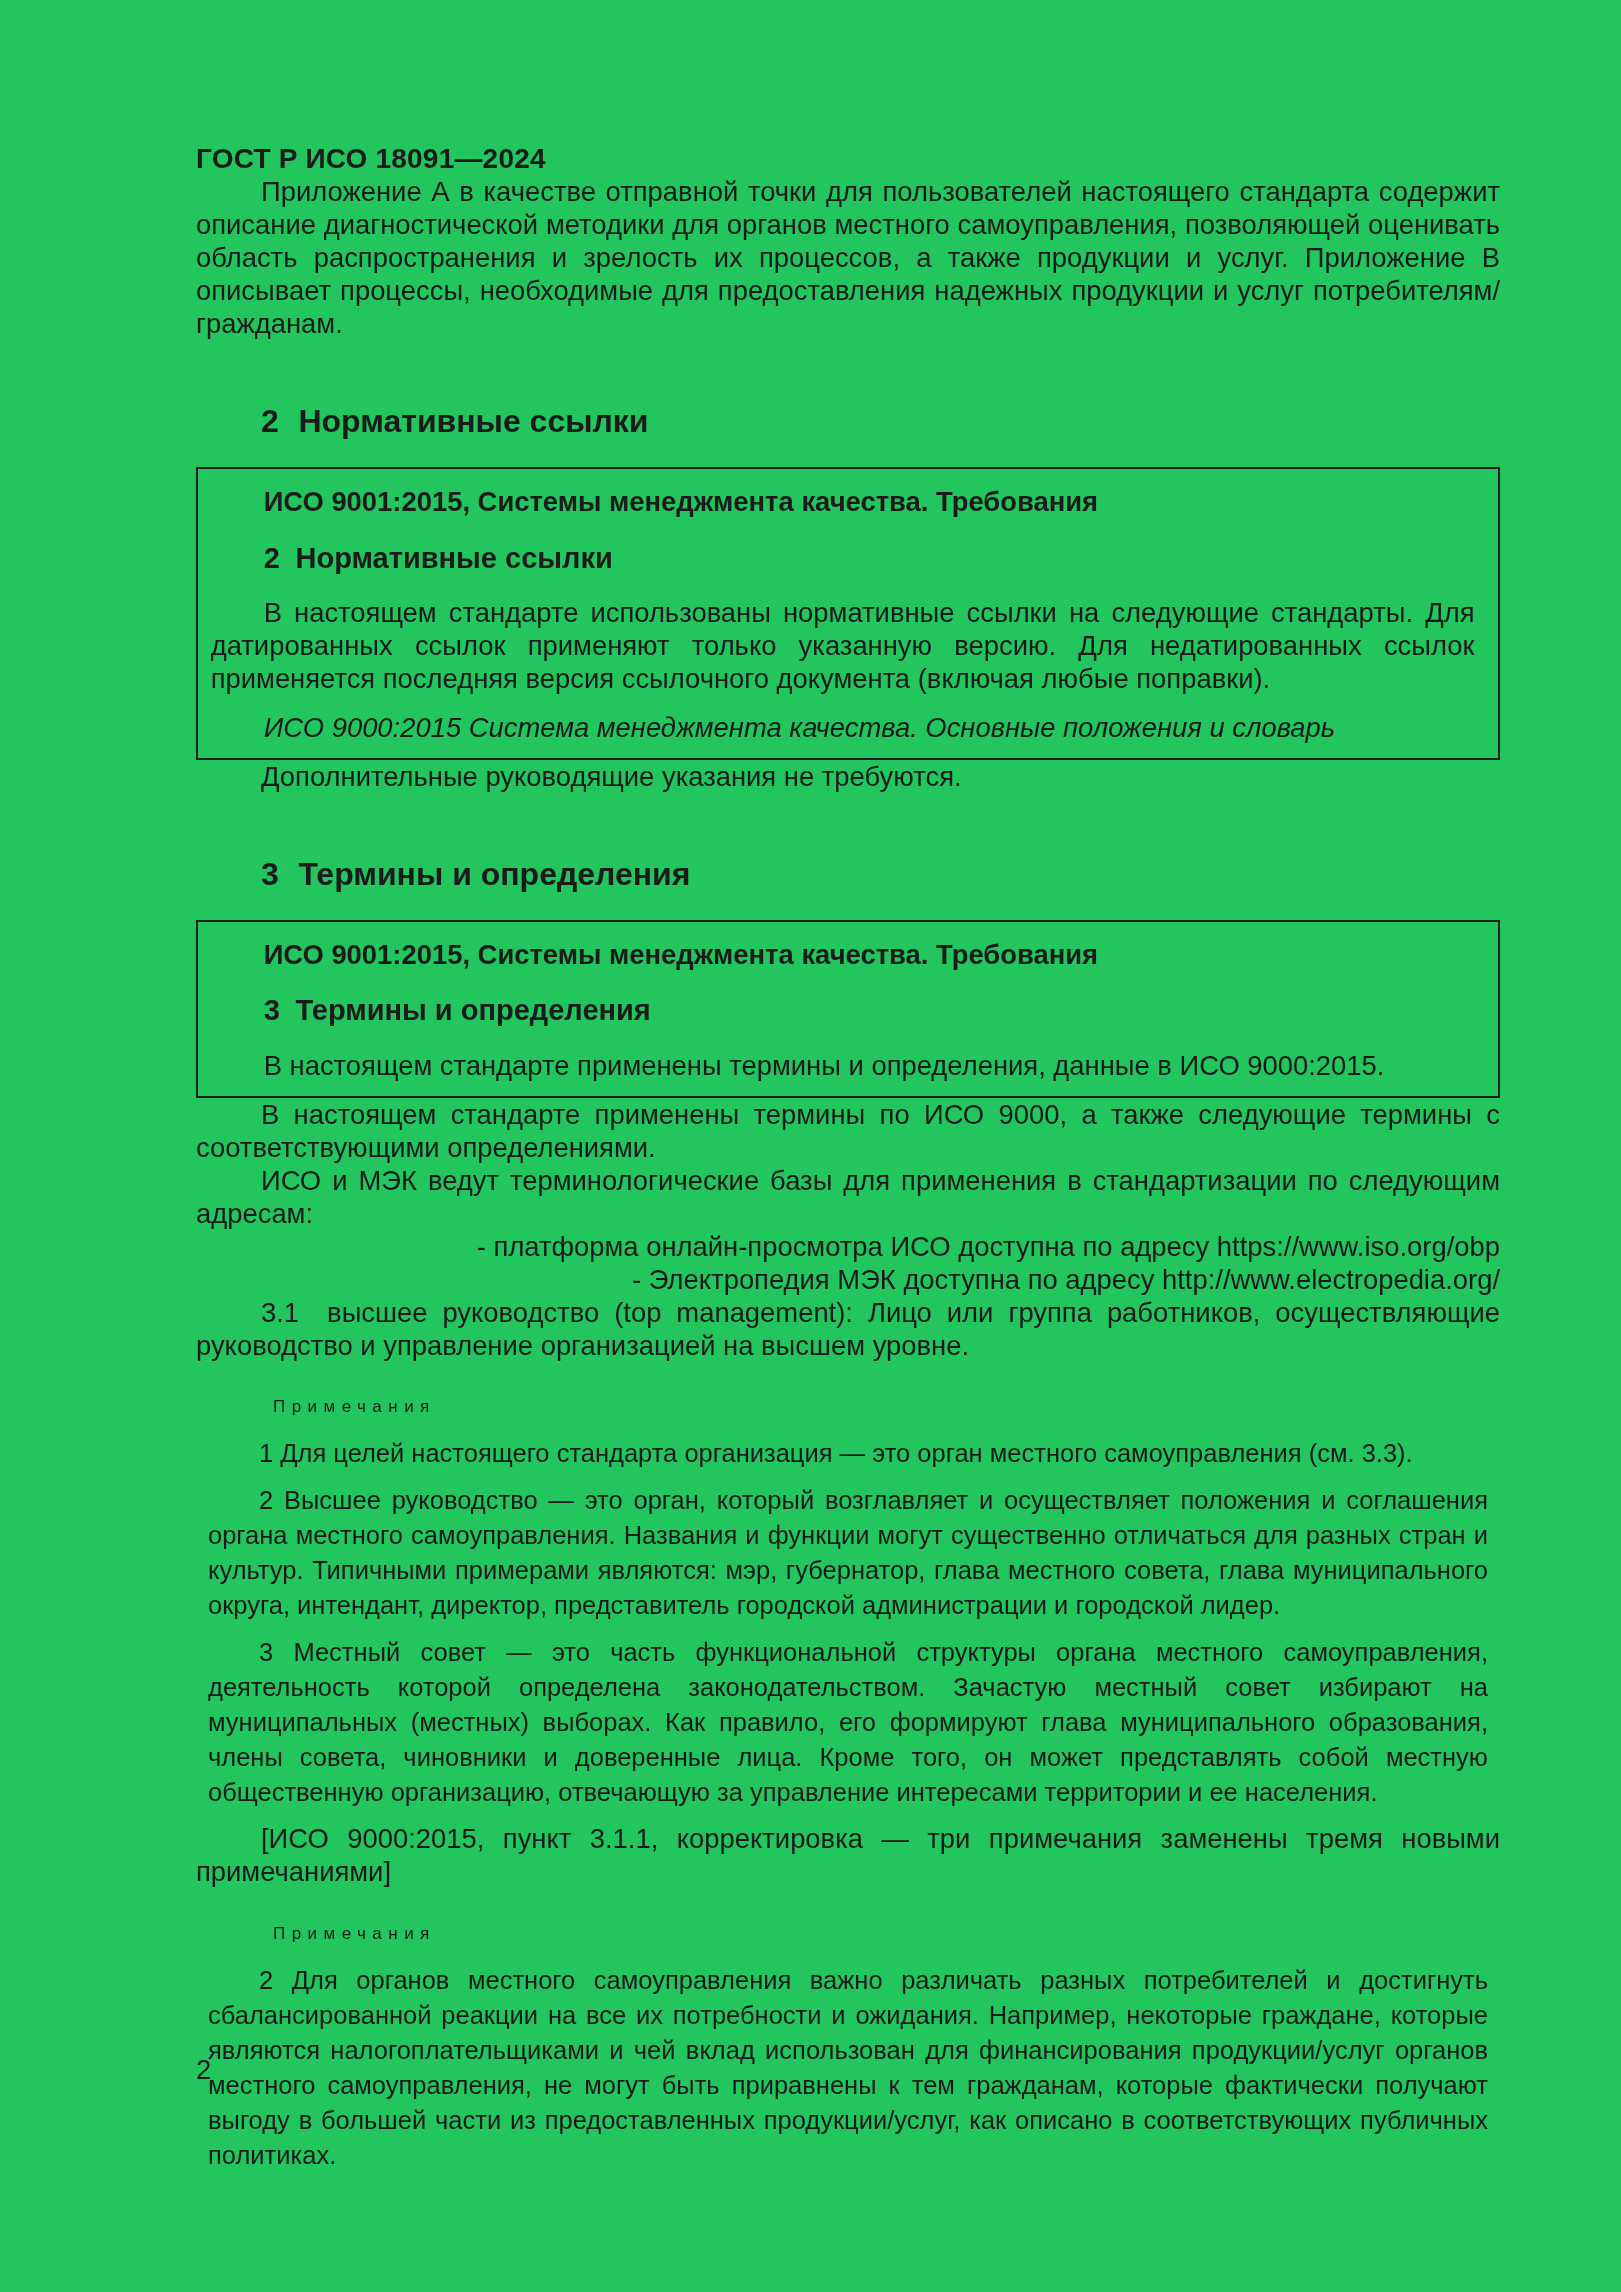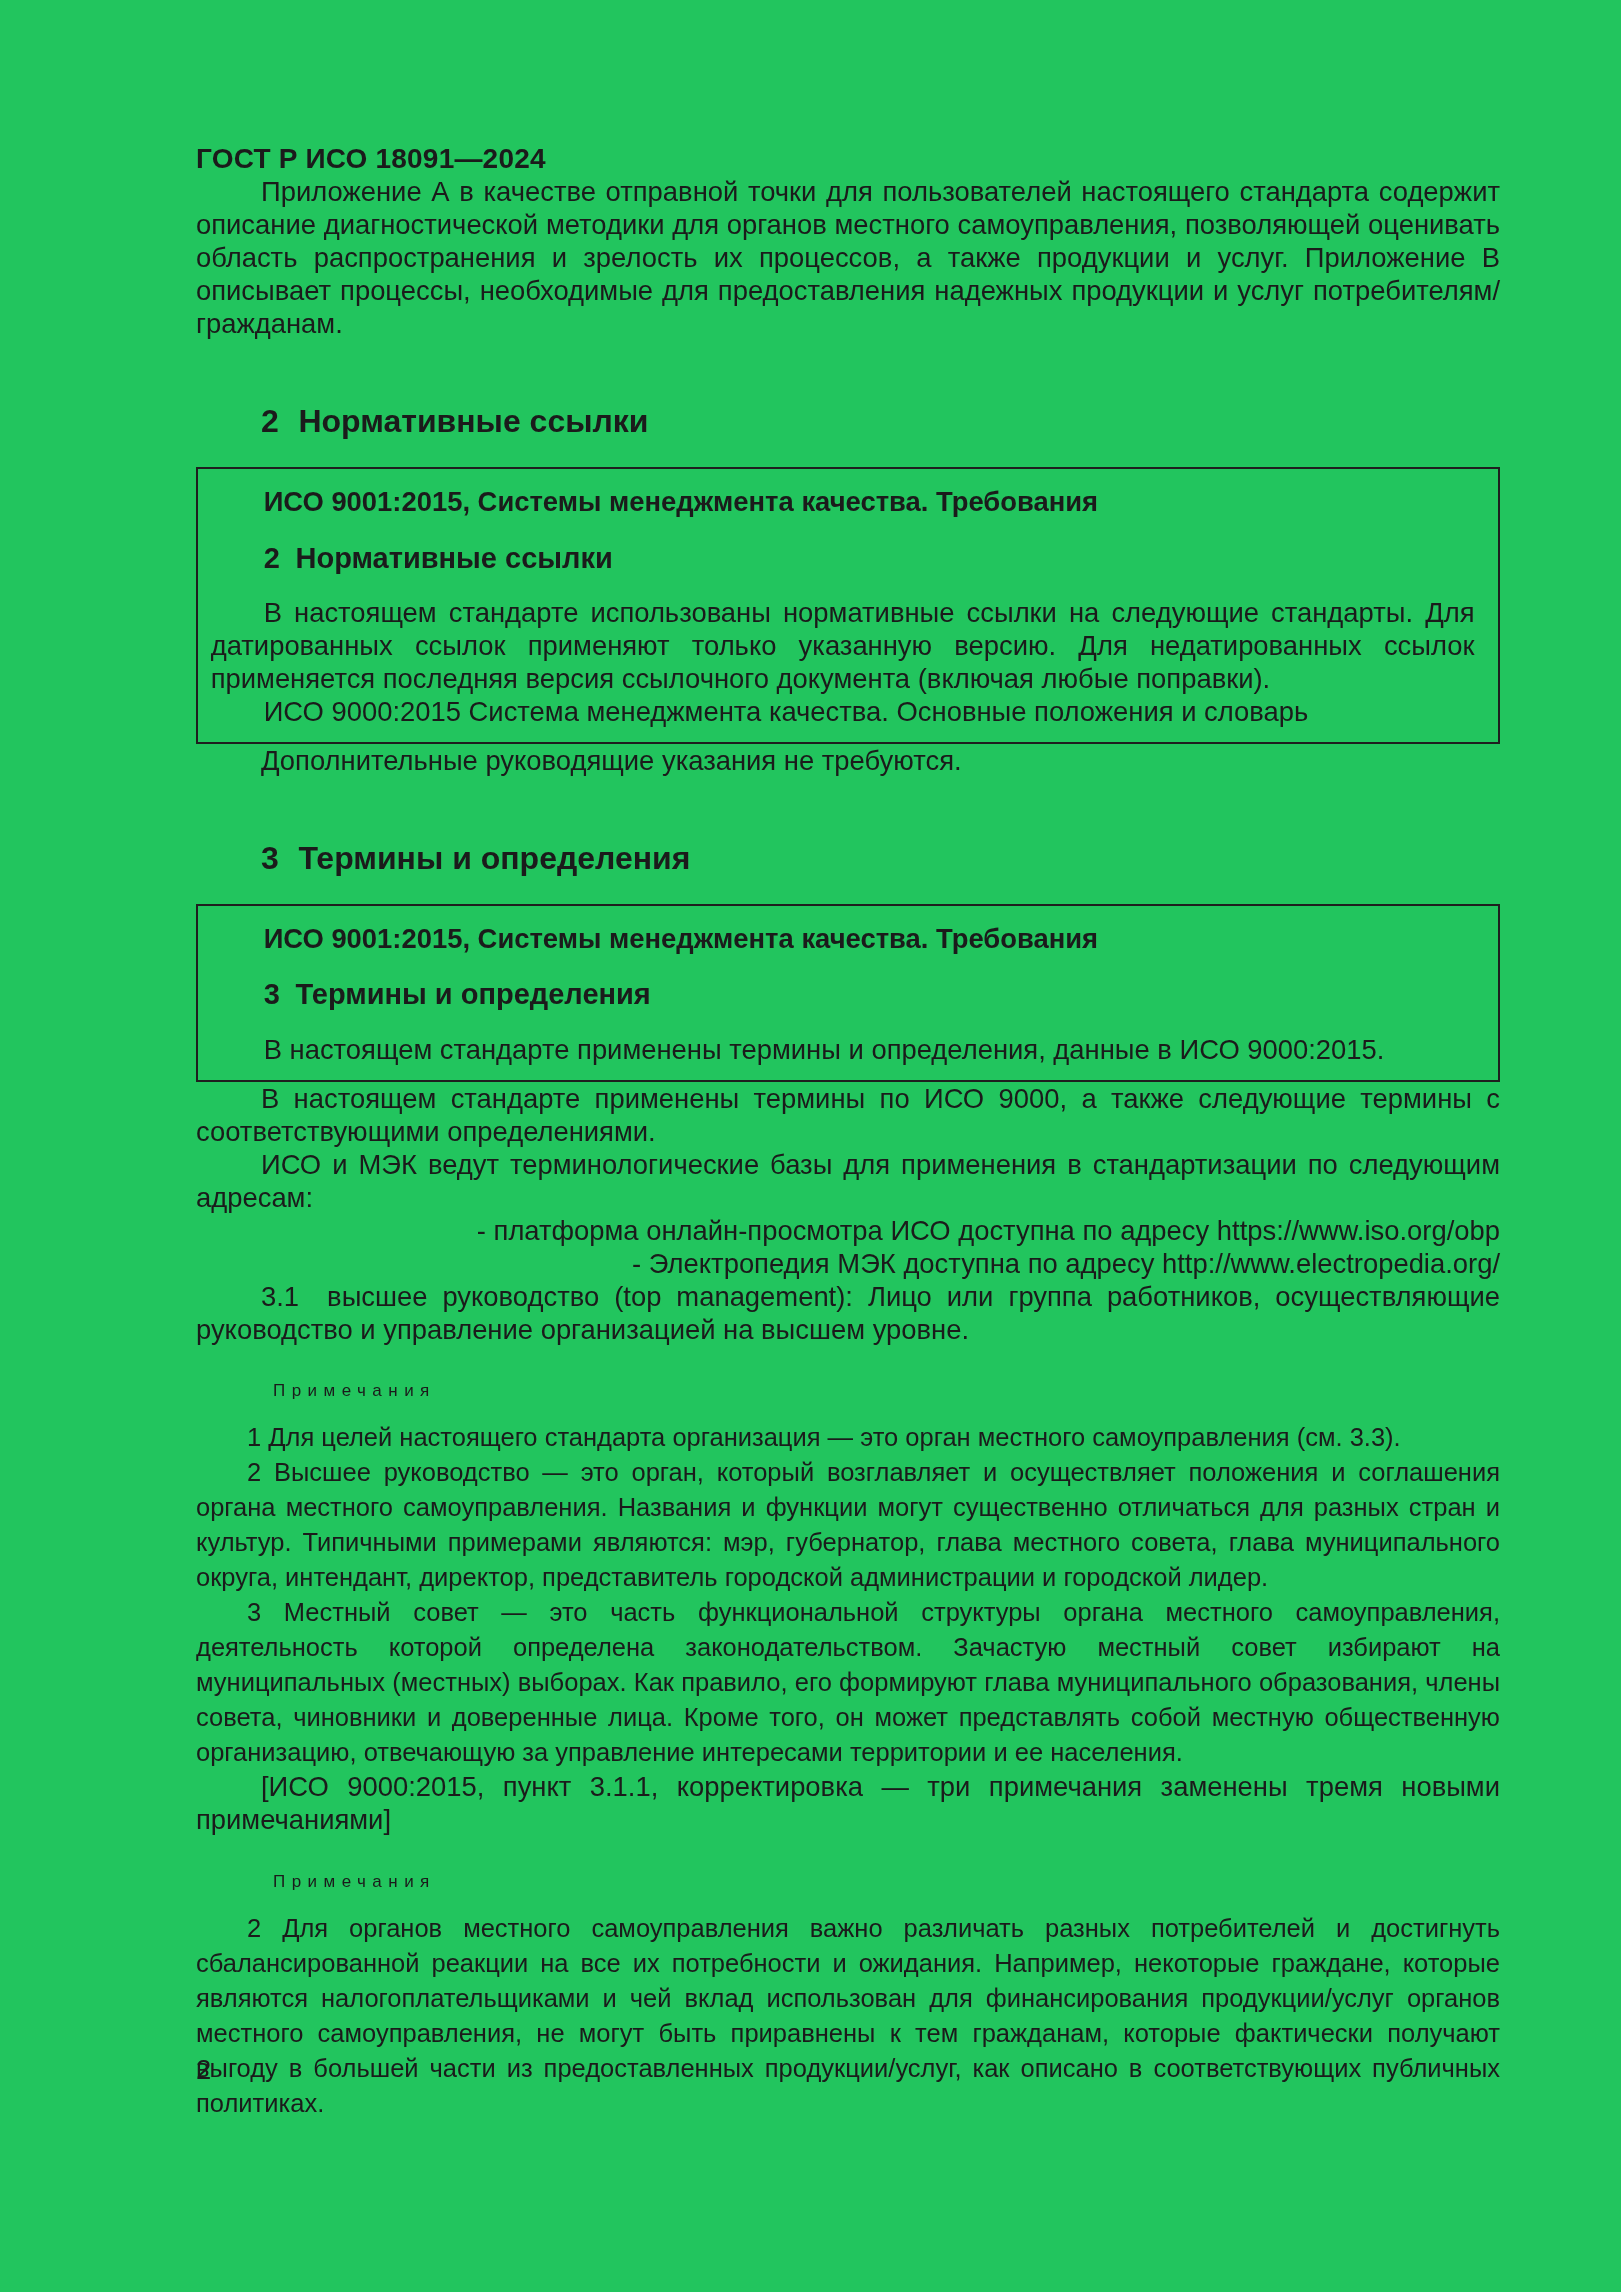--- a/index.html
+++ b/index.html
@@ -63,21 +63,21 @@
     align-items:baseline;
   }
   .quote-box .box-heading .num{margin-right:15.7px;}
   .quote-box p.box-text{
     margin:21.6px 0 0 0;
     font-size:27.4px;
     line-height:33px;
     text-align:justify;
     text-indent:53px;
   }
-  .quote-box p.box-text + p.box-text{margin-top:0;}
+  .quote-box p.box-text + p.box-text{margin-top:16px;font-style:italic;}
   .after-box{margin-top:25.5px;}
   .bullet{
     margin:0;
     font-size:27.4px;
     line-height:33px;
     text-indent:47px;
     text-align:right;
   }
   .term-para .term-num{padding-right:28px;}
   .term-para .term-name{font-weight:normal;}
@@ -85,21 +85,21 @@
     margin-top:27.4px;
   }
   .notes-label{
     margin:12px;
     font-size:17px;
     line-height:35px;
     letter-spacing:0.38em;
     text-indent:65px;
   }
   .notes p.note{
-    margin:0;
+    margin:12px;
     font-size:25.5px;
     line-height:35px;
     text-align:justify;
     text-indent:51px;
   }
   .source-para{margin-top:27.4px;}
   .page-number{
     position:absolute;
     left:196px;
     top:2054px;

